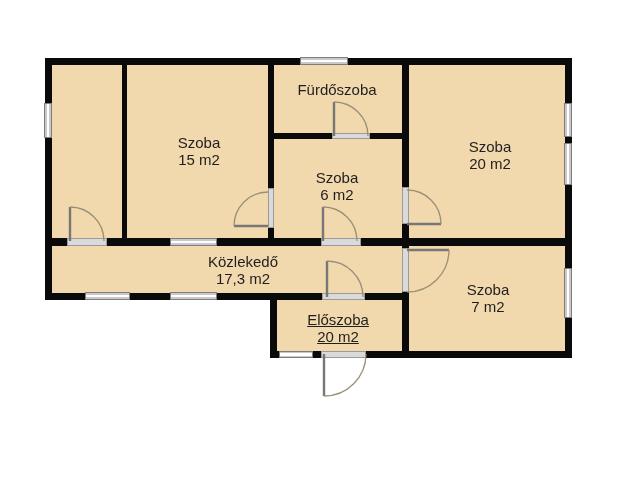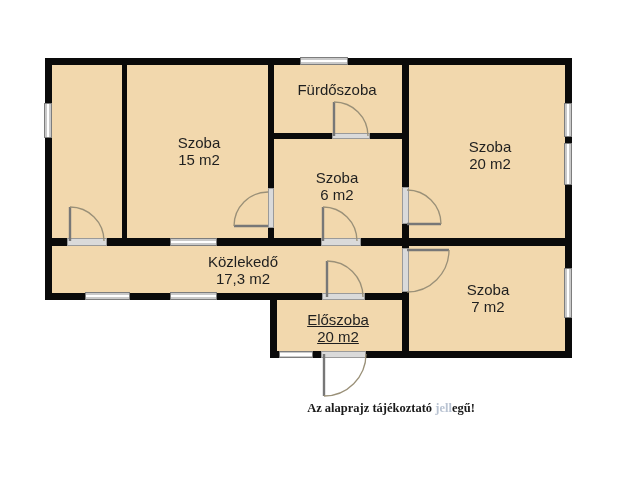--- a/index.html
+++ b/index.html
@@ -112,17 +112,14 @@
   </div>
   <div class="lbl" style="left:338px;top:311px;text-decoration:underline;">
     <div>Előszoba</div>
     <div>20 m2</div>
   </div>
   <div class="lbl" style="left:488px;top:281px;">
     <div>Szoba</div>
     <div>7 m2</div>
   </div>
 
-  <div class="note">
-    <span>Az alaprajz tájékoztató </span><span class="faded">jell</span><span>egű!</span>
-  </div>
 
 </div>
 
 </body></html>

